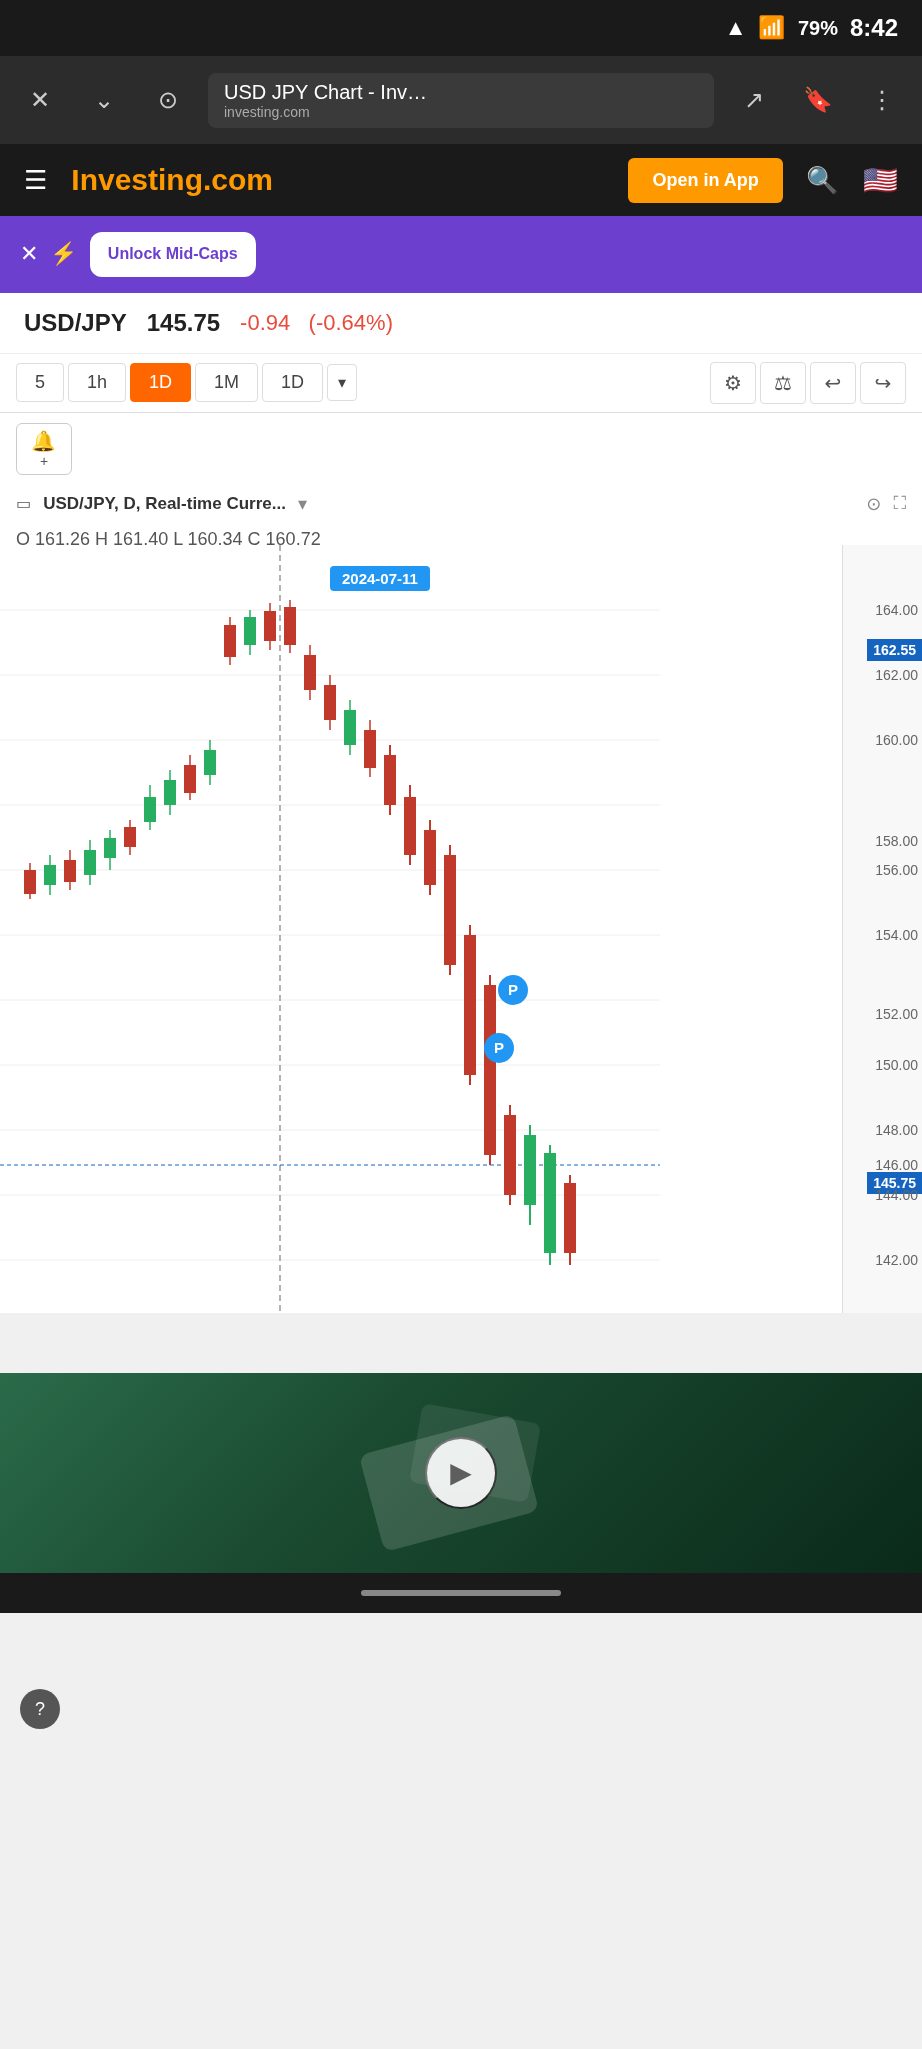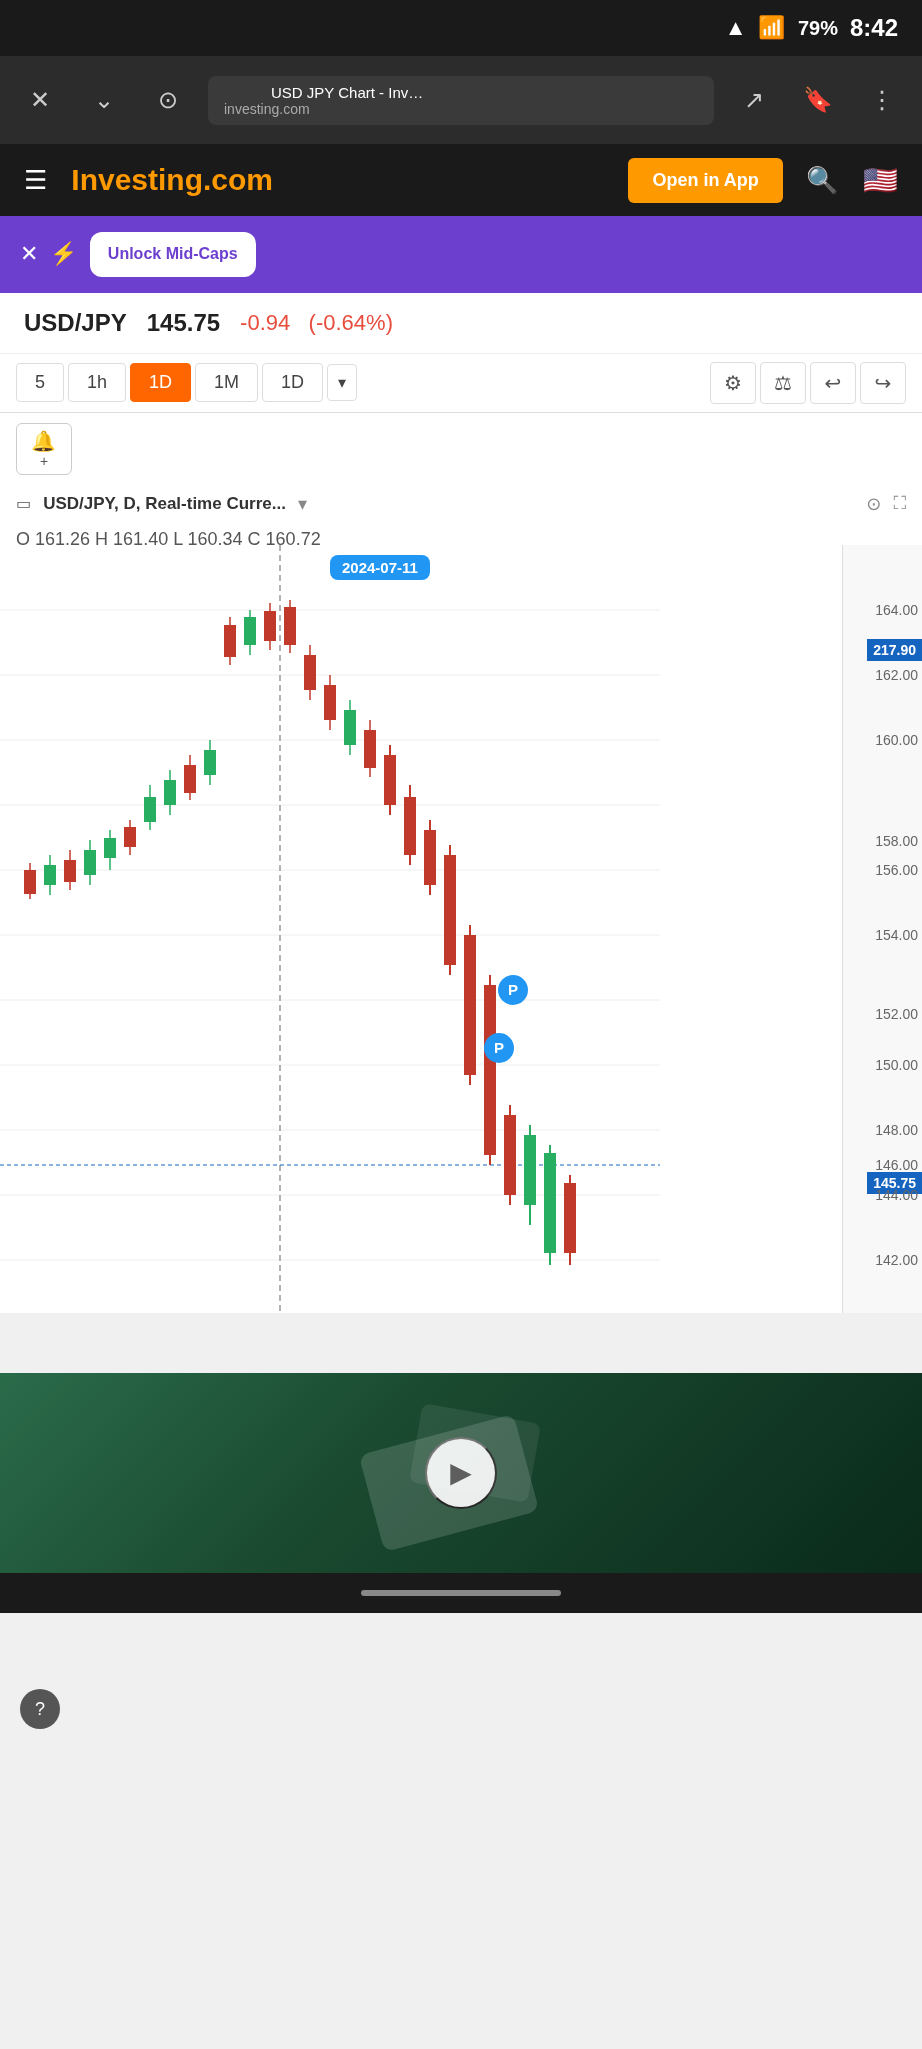--- a/index.html
+++ b/index.html
@@ -52,26 +52,25 @@
       flex: 1;
       background: #3a3a3a;
       border-radius: 8px;
       padding: 8px 16px;
       display: flex;
       flex-direction: column;
       justify-content: center;
     }
     .browser-url-title {
       color: #fff;
-      font-size: 15px;
+      font-size: 20px;
       font-weight: 500;
       white-space: nowrap;
       overflow: hidden;
       text-overflow: ellipsis;
-      margin-left: 47px;
     }
     .browser-url-domain {
       color: #aaa;
       font-size: 14px;
     }
 
     
     .site-header {
       background: #1a1a1a;
       height: 72px;
@@ -488,21 +487,21 @@
       <span style="font-size:18px; color:#888; cursor:pointer">⛶</span>
     </div>
 
     <div style="position:absolute; top:44px; left:16px; font-size:18px; color:#555; z-index:10;">
       <span> O </span><span>161.26</span>
       <span> H </span><span>161.40</span>
       <span> L </span><span>160.34</span>
       <span> C </span><span>160.72</span>
     </div>
 
-    <div class="chart-tooltip" style="top:70px; left:330px; transform:none;border-radius:8px;">2024-07-11</div>
+    <div class="chart-tooltip" style="top:81px; left:330px; transform:none;">2024-07-11</div>
 
     <svg class="chart-svg" viewBox="0 0 660 780" preserveAspectRatio="none">
 
       <line x1="0" y1="65" x2="660" y2="65" stroke="#eee" stroke-width="1"></line>
       <line x1="0" y1="130" x2="660" y2="130" stroke="#eee" stroke-width="1"></line>
       <line x1="0" y1="195" x2="660" y2="195" stroke="#eee" stroke-width="1"></line>
       <line x1="0" y1="260" x2="660" y2="260" stroke="#eee" stroke-width="1"></line>
       <line x1="0" y1="325" x2="660" y2="325" stroke="#eee" stroke-width="1"></line>
       <line x1="0" y1="390" x2="660" y2="390" stroke="#eee" stroke-width="1"></line>
       <line x1="0" y1="455" x2="660" y2="455" stroke="#eee" stroke-width="1"></line>
@@ -598,21 +597,21 @@
 
       <line x1="570" y1="630" x2="570" y2="720" stroke="#c0392b" stroke-width="2"></line>
       <rect x="564" y="638" width="12" height="70" fill="#c0392b"></rect>
     </svg>
 
     <div class="price-scale">
 
       <div class="price-label" style="top: 65px;">164.00</div>
       <div class="price-label" style="top: 130px;">162.00</div>
 
-      <div class="price-label-highlight" style="top: 105px;">217.90</div>
+      <div class="price-label-highlight" style="top: 105px;">162.55</div>
       <div class="price-label" style="top: 195px;">160.00</div>
       <div class="price-label" style="top: 260px; margin-top: 36px;">158.00</div>
       <div class="price-label" style="top: 325px;">156.00</div>
       <div class="price-label" style="top: 390px;">154.00</div>
       <div class="price-label" style="top: 455px; margin-top: 14px;">152.00</div>
       <div class="price-label" style="top: 520px;">150.00</div>
       <div class="price-label" style="top: 585px;">148.00</div>
       <div class="price-label" style="top: 620px;">146.00</div>
 
       <div class="price-label-highlight" style="top: 638px;">145.75</div>

